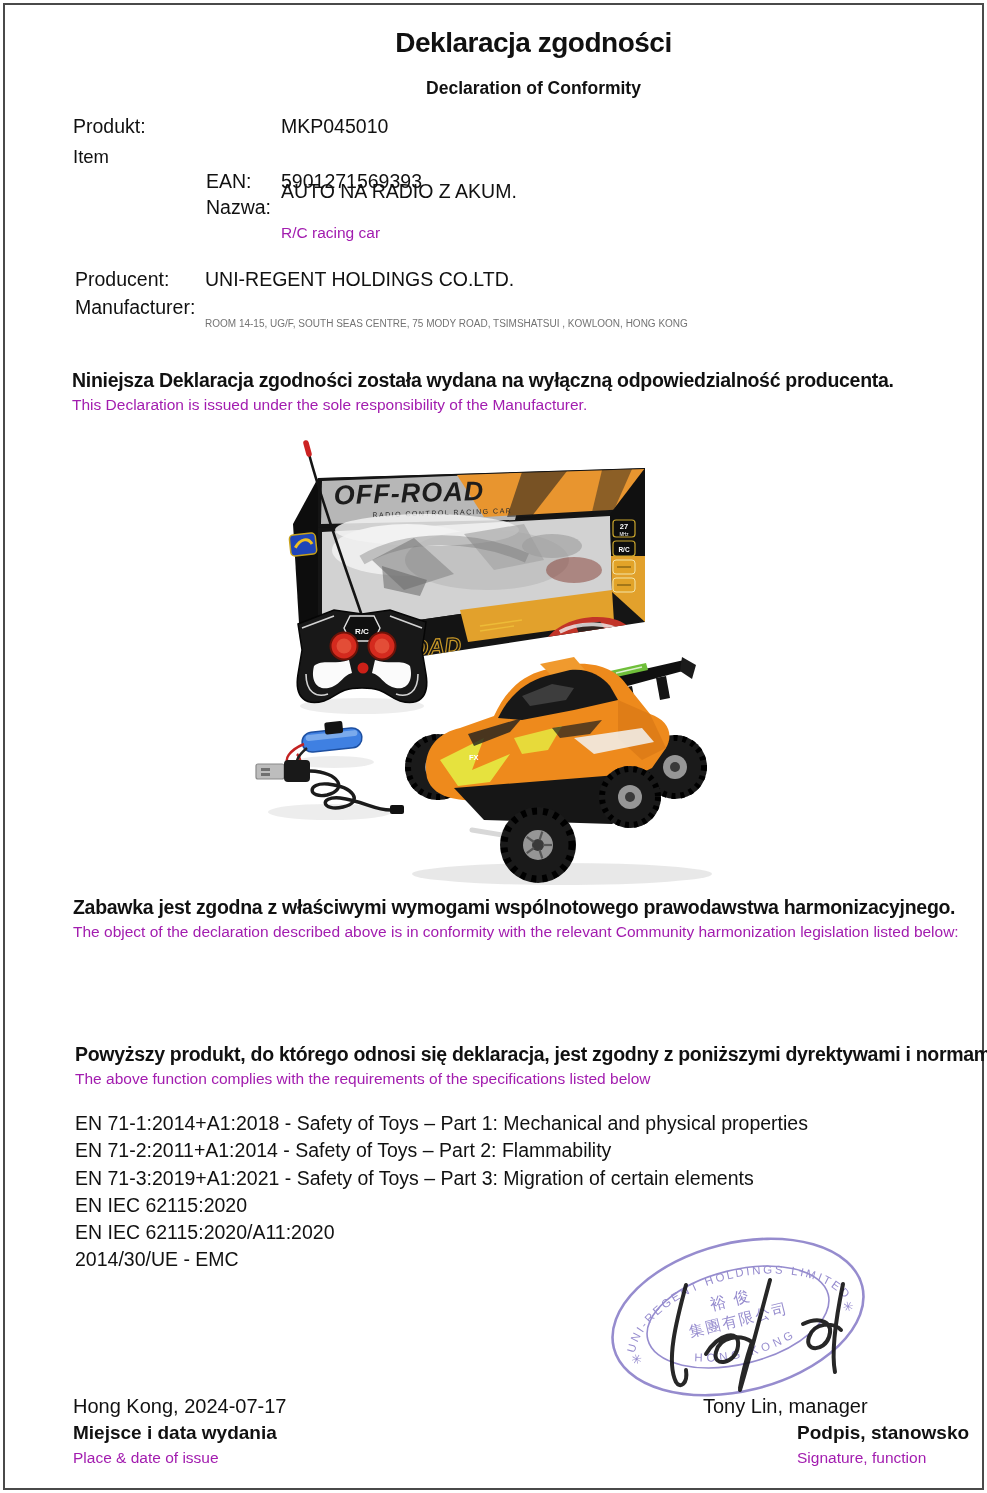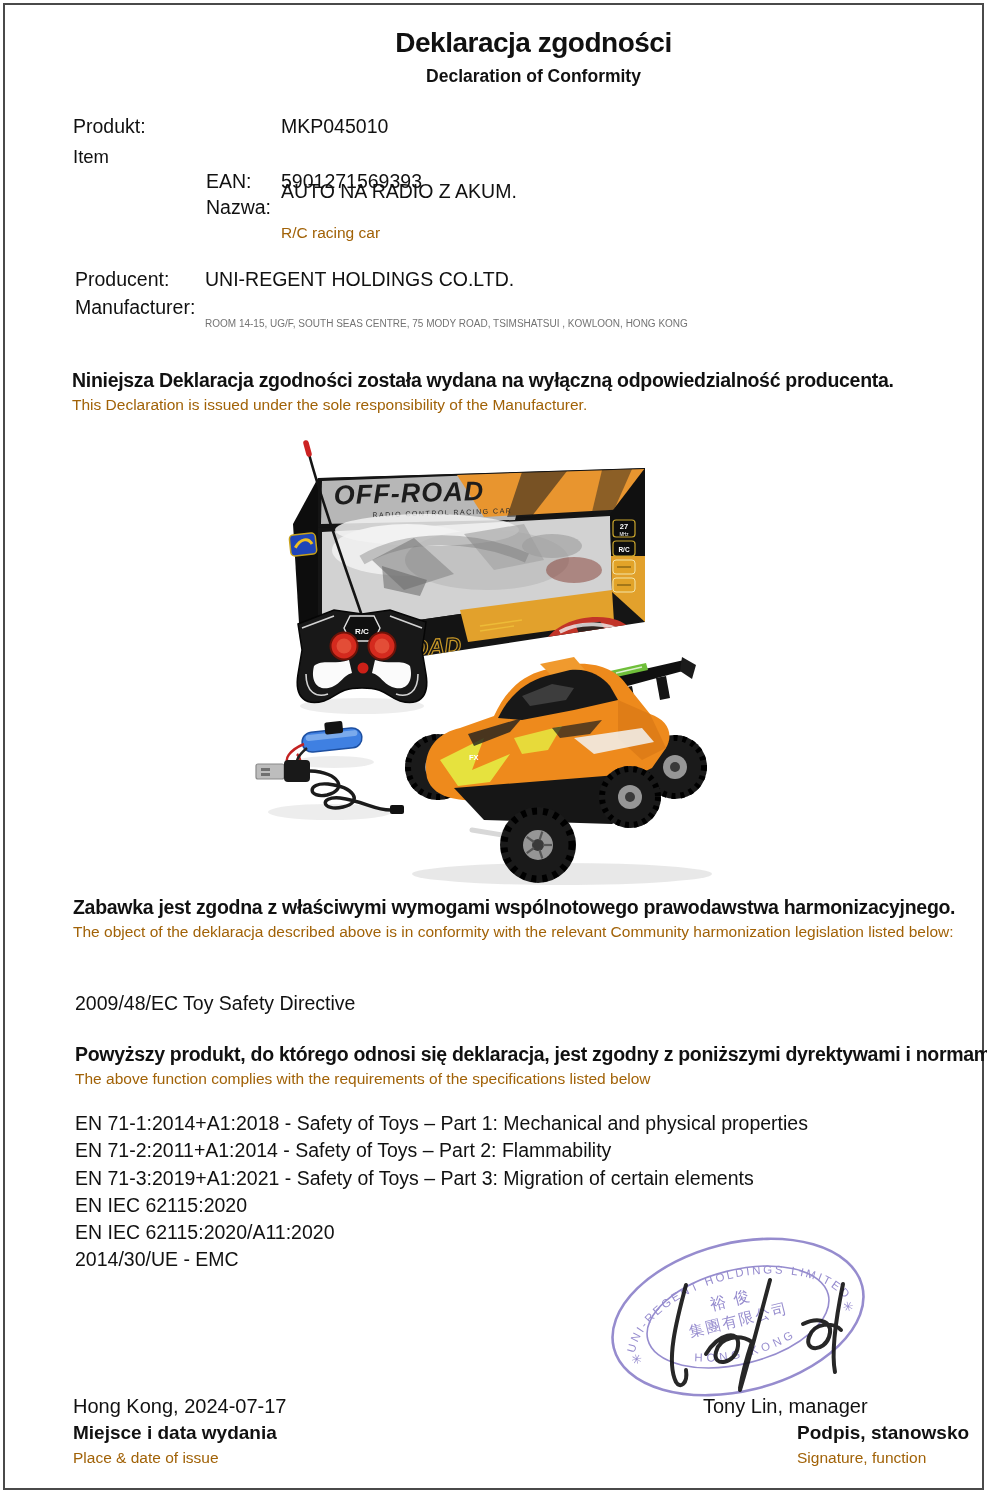--- a/index.html
+++ b/index.html
@@ -3,26 +3,26 @@
 <meta charset="utf-8">
 <style>
   html,body{margin:0;padding:0;background:#ffffff;}
   .page{position:relative;width:987px;height:1493px;background:#fff;overflow:hidden;
         font-family:"Liberation Sans","DejaVu Sans",sans-serif;color:#111;}
   .frame{position:absolute;inset:3px;border:2px solid #4a4a4a;pointer-events:none;}
   .abs{position:absolute;white-space:nowrap;}
   .t20{font-size:20px;}
   .t19{font-size:19.5px;}
   .t18{font-size:18.5px;}
-  .t15{font-size:15.5px;color:#a16207;}
+  .t15{font-size:15.5px;color:#a21caf;}
   .b{font-weight:bold;}
   .tight{letter-spacing:-0.3px;}
   .title-wrap{position:absolute;left:80px;right:0;top:27px;text-align:center;}
   .h1{font-size:28px;font-weight:bold;letter-spacing:-0.5px;}
-  .h2{font-size:17.5px;font-weight:bold;margin-top:7px;}
+  .h2{font-size:17.5px;font-weight:bold;margin-top:19px;}
   .standards{position:absolute;left:75px;top:1110px;font-size:19.5px;line-height:27.3px;white-space:nowrap;}
   svg text{font-family:"Liberation Sans","DejaVu Sans",sans-serif;}
 </style>
 </head>
 <body>
 
 <div class="page">
   <div class="frame"></div>
 
   <div class="title-wrap">
@@ -224,23 +224,22 @@
             <line x1="1.5" y1="4.8" x2="4.3" y2="13.3"></line>
             <line x1="-4" y1="3" x2="-11.3" y2="8.2"></line>
             <line x1="-4" y1="-3" x2="-11.3" y2="-8.2"></line>
             <line x1="1.5" y1="-4.8" x2="4.3" y2="-13.3"></line>
           </g>
       </g>
     </g>
   </svg>
 
   <div class="abs b tight" style="left:73px;top:896px;font-size:19.5px">Zabawka jest zgodna z właściwymi wymogami wspólnotowego prawodawstwa harmonizacyjnego.</div>
-  <div class="abs t15" style="left:73px;top:923px">The object of the deklaracja described above is in conformity with the relevant Community harmonization legislation listed below:</div>
-
-  <div class="abs t19" style="left:75px;top:992px">2009/48/EC Toy Safety Directive</div>
+  <div class="abs t15" style="left:73px;top:923px">The object of the declaration described above is in conformity with the relevant Community harmonization legislation listed below:</div>
+
 
   <div class="abs b tight" style="left:75px;top:1043px;font-size:19.5px">Powyższy produkt, do którego odnosi się deklaracja, jest zgodny z poniższymi dyrektywami i normami:</div>
   <div class="abs t15" style="left:75px;top:1070px">The above function complies with the requirements of the specifications listed below</div>
 
   <div class="standards">
     <div>EN 71-1:2014+A1:2018 - Safety of Toys – Part 1: Mechanical and physical properties</div>
     <div>EN 71-2:2011+A1:2014 - Safety of Toys – Part 2: Flammability</div>
     <div>EN 71-3:2019+A1:2021 - Safety of Toys – Part 3: Migration of certain elements</div>
     <div>EN IEC 62115:2020</div>
     <div>EN IEC 62115:2020/A11:2020</div>

